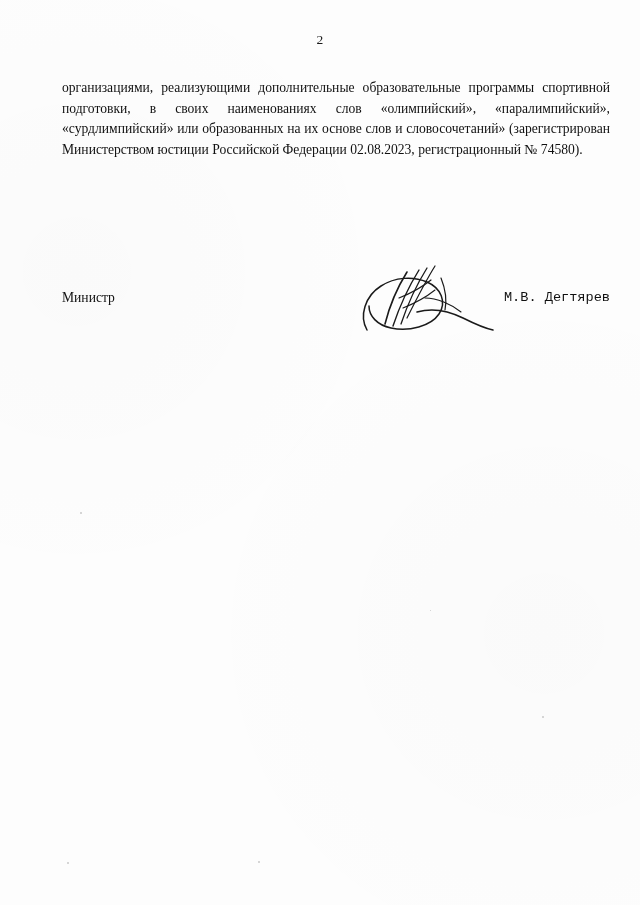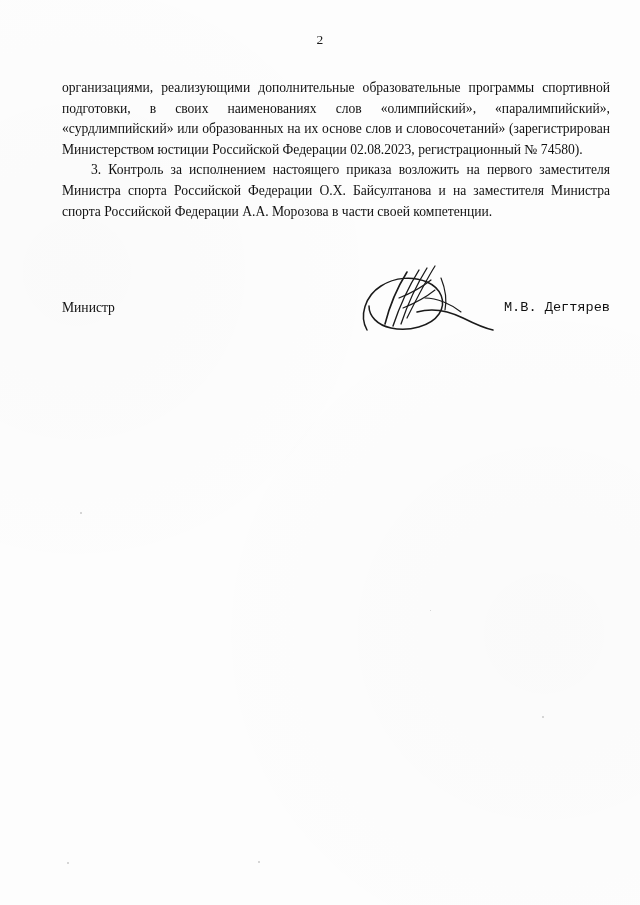--- a/index.html
+++ b/index.html
@@ -59,21 +59,21 @@
     margin-top: 0px;
   }
   .para.indent {
     text-indent: 29px;
   }
 
   
   .sign-row {
     position: absolute;
     left: 62px;
-    top: 300px;
+    top: 290px;
     width: 548px;
     height: 30px;
   }
   .sign-title {
     position: absolute;
     left: 0;
     top: 0;
     font-size: 13.6px;
     color: #111111;
     white-space: nowrap;
@@ -111,21 +111,20 @@
 </style>
 </head>
 <body>
 
 <div class="page">
 
   <div class="page-number">2</div>
 
   <div class="content">
     <p class="para">организациями, реализующими дополнительные образовательные программы спортивной подготовки, в своих наименованиях слов «олимпийский», «паралимпийский», «сурдлимпийский» или образованных на их основе слов и словосочетаний» (зарегистрирован Министерством юстиции Российской Федерации 02.08.2023, регистрационный № 74580).</p>
-    <p class="para indent">3. Контроль за исполнением настоящего приказа возложить на первого заместителя Министра спорта Российской Федерации О.Х. Байсултанова и на заместителя Министра спорта Российской Федерации А.А. Морозова в части своей компетенции.</p>
   </div>
 
   <div class="sign-row">
     <span class="sign-title">Министр</span>
     <span class="sign-name">М.В. Дегтярев</span>
   </div>
 
   <svg class="signature-mark" viewBox="0 0 150 85" xmlns="http://www.w3.org/2000/svg">
     <g fill="none" stroke="#1a1a1a" stroke-linecap="round" stroke-linejoin="round">
       <path d="M12 72 C4 58, 10 38, 26 28 C40 19, 58 18, 72 24 C86 30, 92 44, 84 56 C76 68, 54 74, 36 70 C22 67, 14 58, 14 48" stroke-width="1.5"></path>

